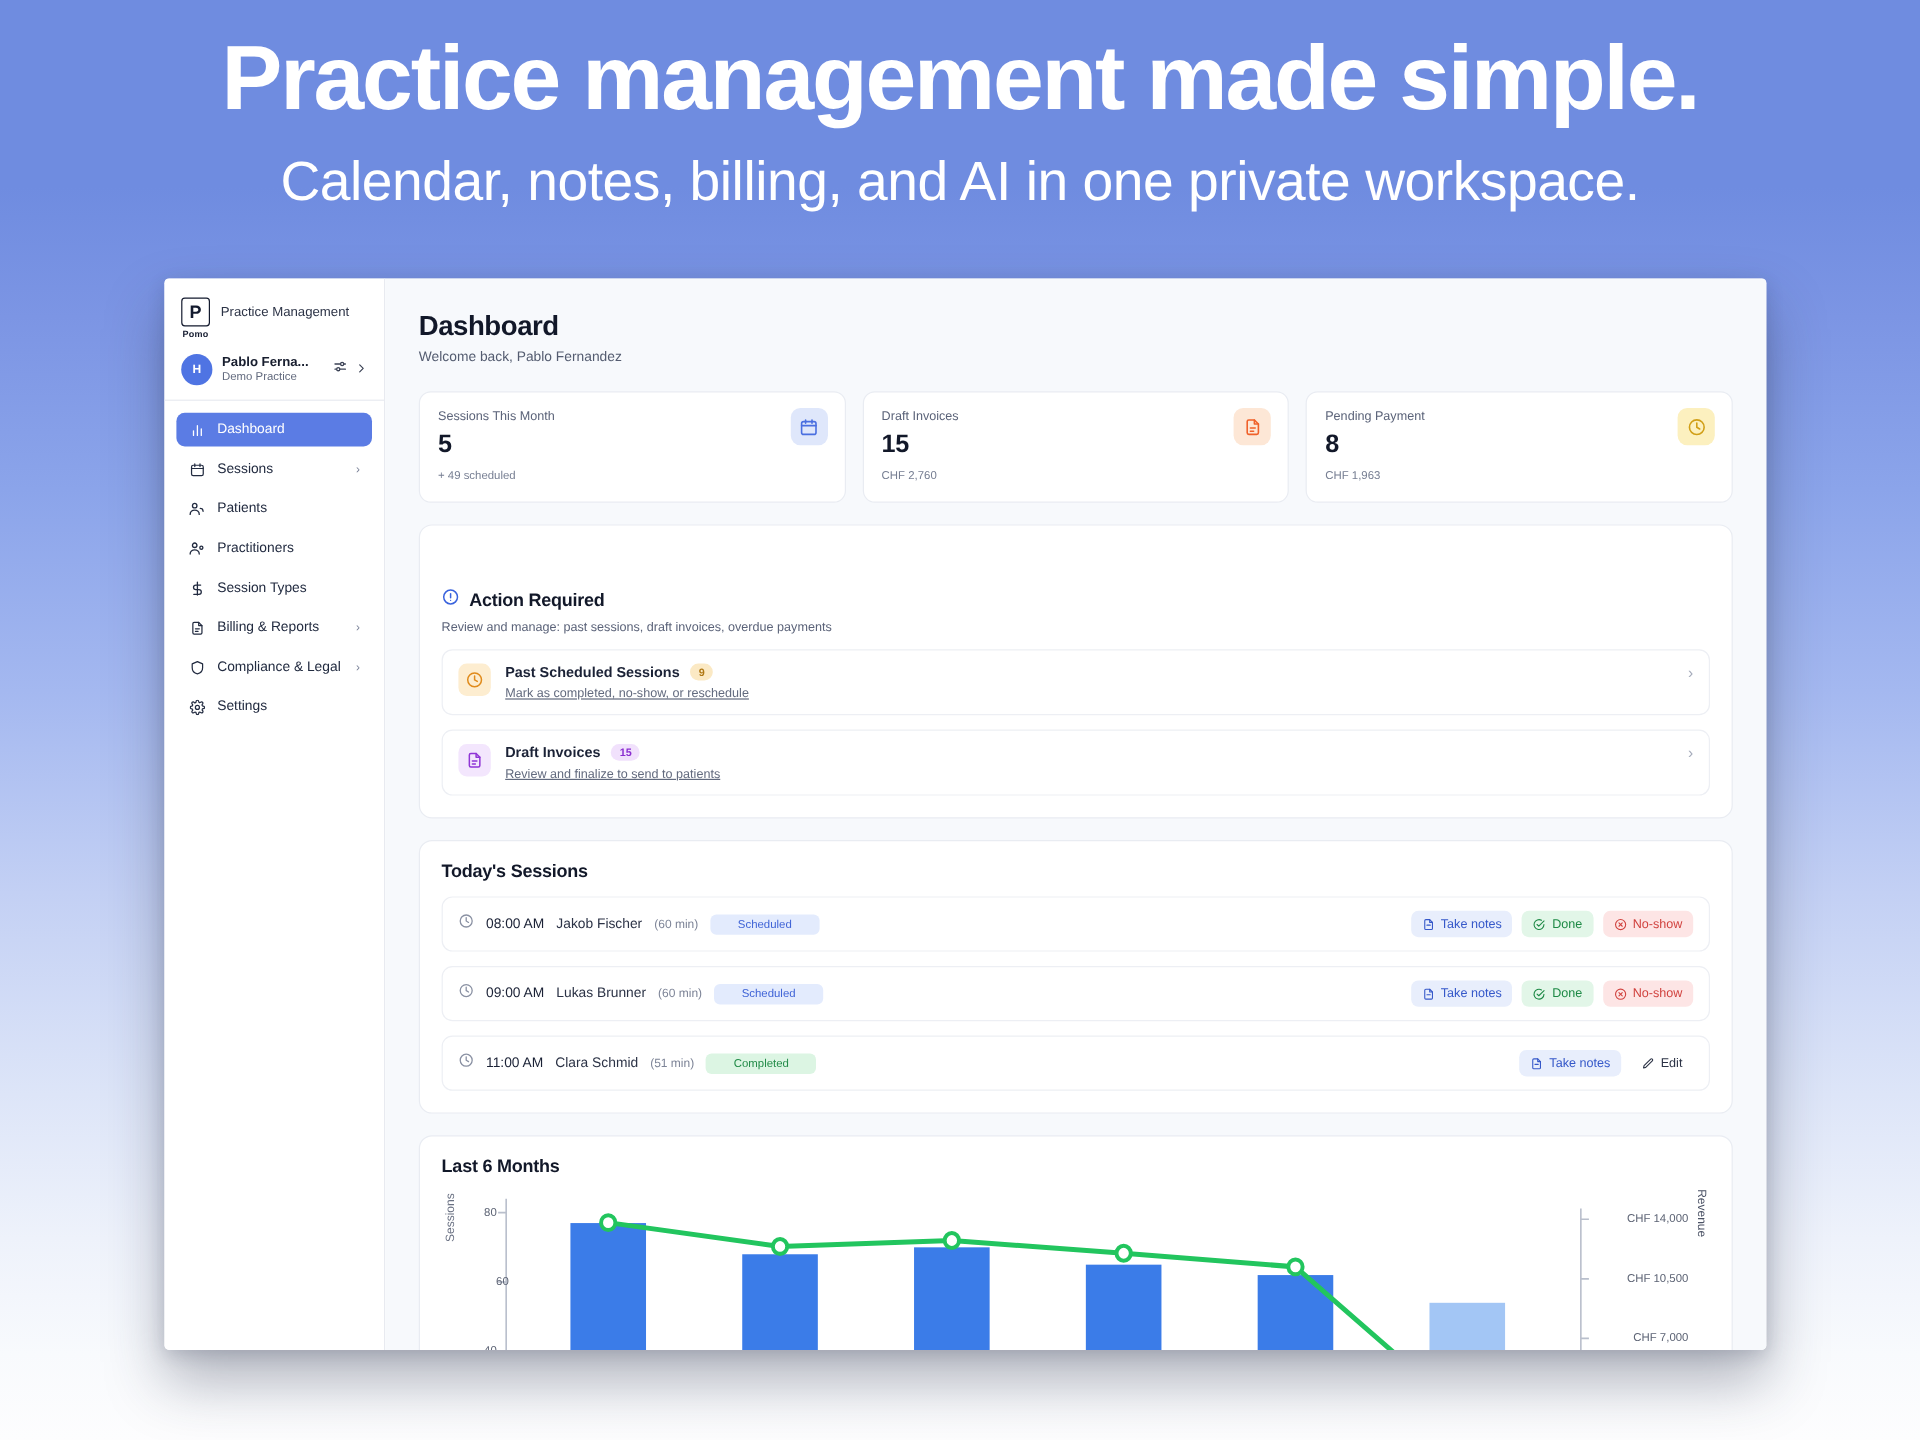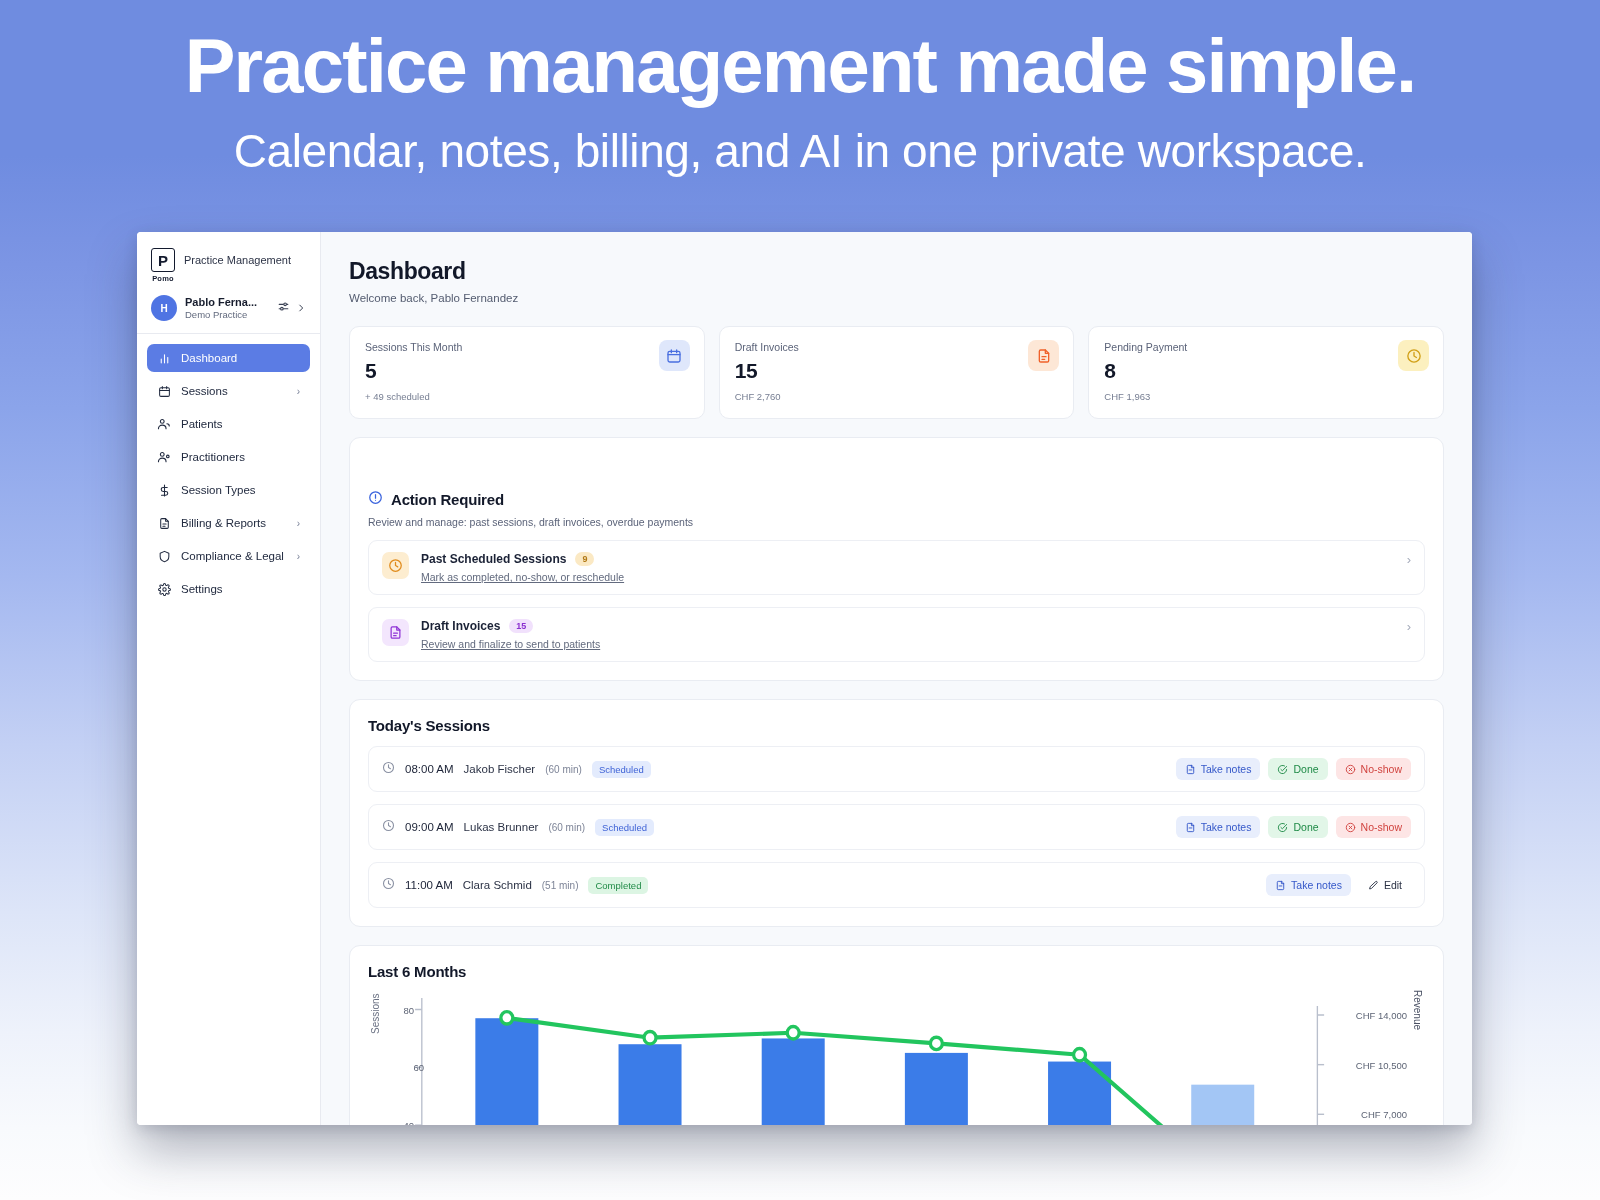--- a/index.html
+++ b/index.html
@@ -158,21 +158,21 @@
   
   .sess-title { font-size: 15px; font-weight: 700; color: #121829; letter-spacing: -.2px;}
   .sess-row {
     display: flex; align-items: center; gap: 10px;
     border: 1px solid #edeff4; border-radius: 9px;
     padding: 11px 13px; margin-top: 12px; background: #fff;
   }
   .sess-time { font-size: 11.5px; font-weight: 400; color: #1b2236; }
   .sess-name { font-size: 11.5px; color: #2c3346; }
   .sess-dur { font-size: 10px; color: #7d8497; }
-  .pill { font-size: 9.5px; font-weight: 500; border-radius: 5px; padding: 3px 7px; }
+  .pill { font-size: 9.5px; font-weight: 500; border-radius: 5px; padding: 3px 23px; }
   .pill.scheduled { background: #e3ebfd; color: #3f63d6; }
   .pill.completed { background: #dcf5e3; color: #228b48; }
   .sess-actions { margin-left: auto; display: flex; gap: 8px; align-items: center; }
   .btn {
     display: flex; align-items: center; gap: 5px;
     font-size: 10.5px; border-radius: 6px; padding: 5px 9px;
     cursor: pointer; white-space: nowrap;
   }
   .btn.notes { background: #e8eefc; color: #3558c9; }
   .btn.done  { background: #e2f6e8; color: #1e8a46; }

